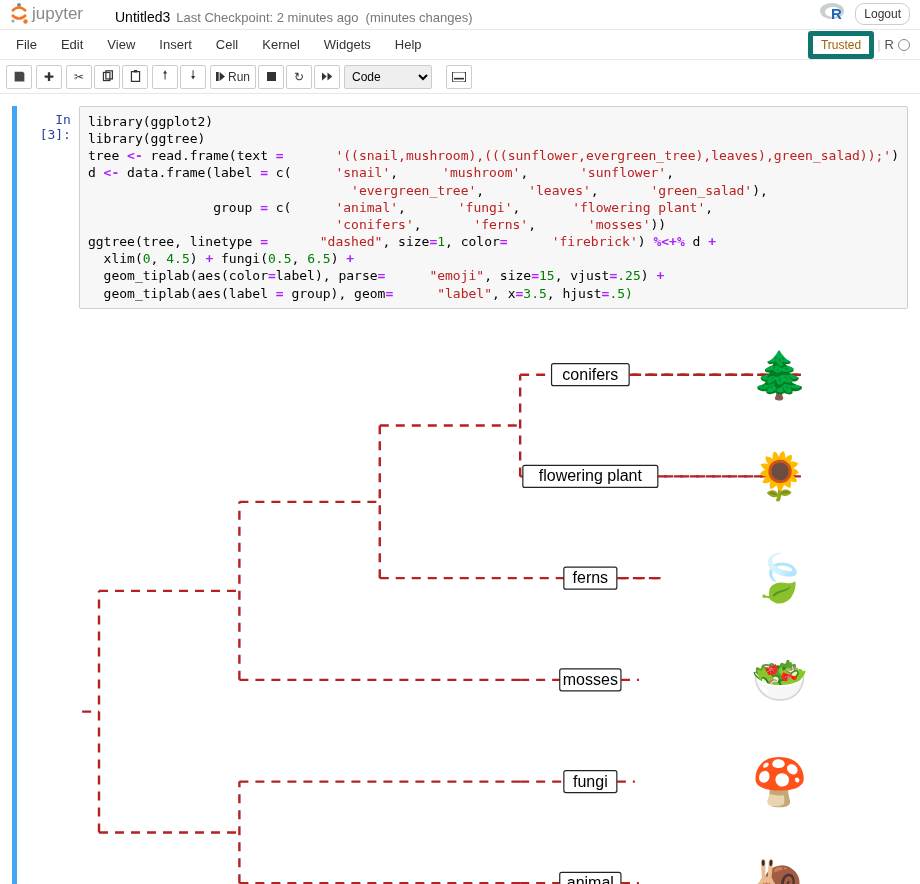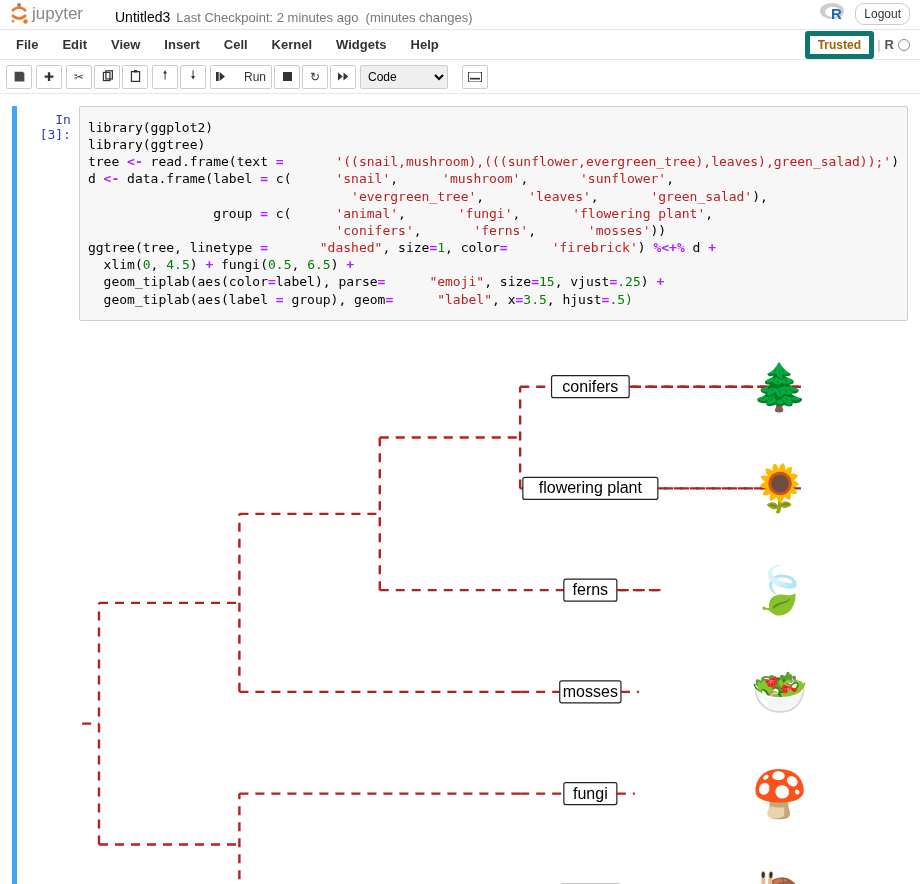--- a/index.html
+++ b/index.html
@@ -32,21 +32,20 @@
     font-size: 12px;
     color: #333;
   }
   
   .menubar {
     display: flex;
     align-items: center;
     padding: 0 4px;
     border-bottom: 1px solid #e7e7e7;
     height: 30px;
-    font-weight: bold;
   }
   .menu-item {
     padding: 6px 12px;
     font-size: 13px;
     color: #333;
     cursor: default;
   }
   .menubar-spacer { flex: 1; }
   .trusted {
     border: 5px solid #0f766e;
@@ -85,21 +84,21 @@
     border-radius: 2px;
     min-width: 26px;
     height: 24px;
     display: inline-flex;
     align-items: center;
     justify-content: center;
     font-size: 12px;
     color: #333;
     padding: 0 5px;
   }
-  .tool-btn.run { gap: 19px; }
+  .tool-btn.run { gap: 3px; }
   .tool-group { display: flex; gap: 2px; }
   .cell-type-select {
     height: 24px;
     font-size: 12px;
     border: 1px solid #ccc;
     border-radius: 2px;
     padding: 0 3px;
     width: 88px;
   }
   
@@ -116,21 +115,21 @@
     padding: 6px 8px 0 0;
     color: #303F9F;
     font-family: monospace;
     font-size: 13px;
   }
   .cell-body { flex: 1; }
   .input-area {
     border: 1px solid #cfcfcf;
     background: #f7f7f7;
     border-radius: 2px;
-    padding: 12px 8px;
+    padding: 6px 8px;
     font-family: monospace;
     font-size: 13px;
     line-height: 1.32;
     white-space: pre;
     overflow-x: auto;
   }
   
   .c-op { color: #aa22ff; font-weight: bold;}
   .c-str { color: #ba2121; margin-left: 44px; }
   .c-num { color: #008000; }

